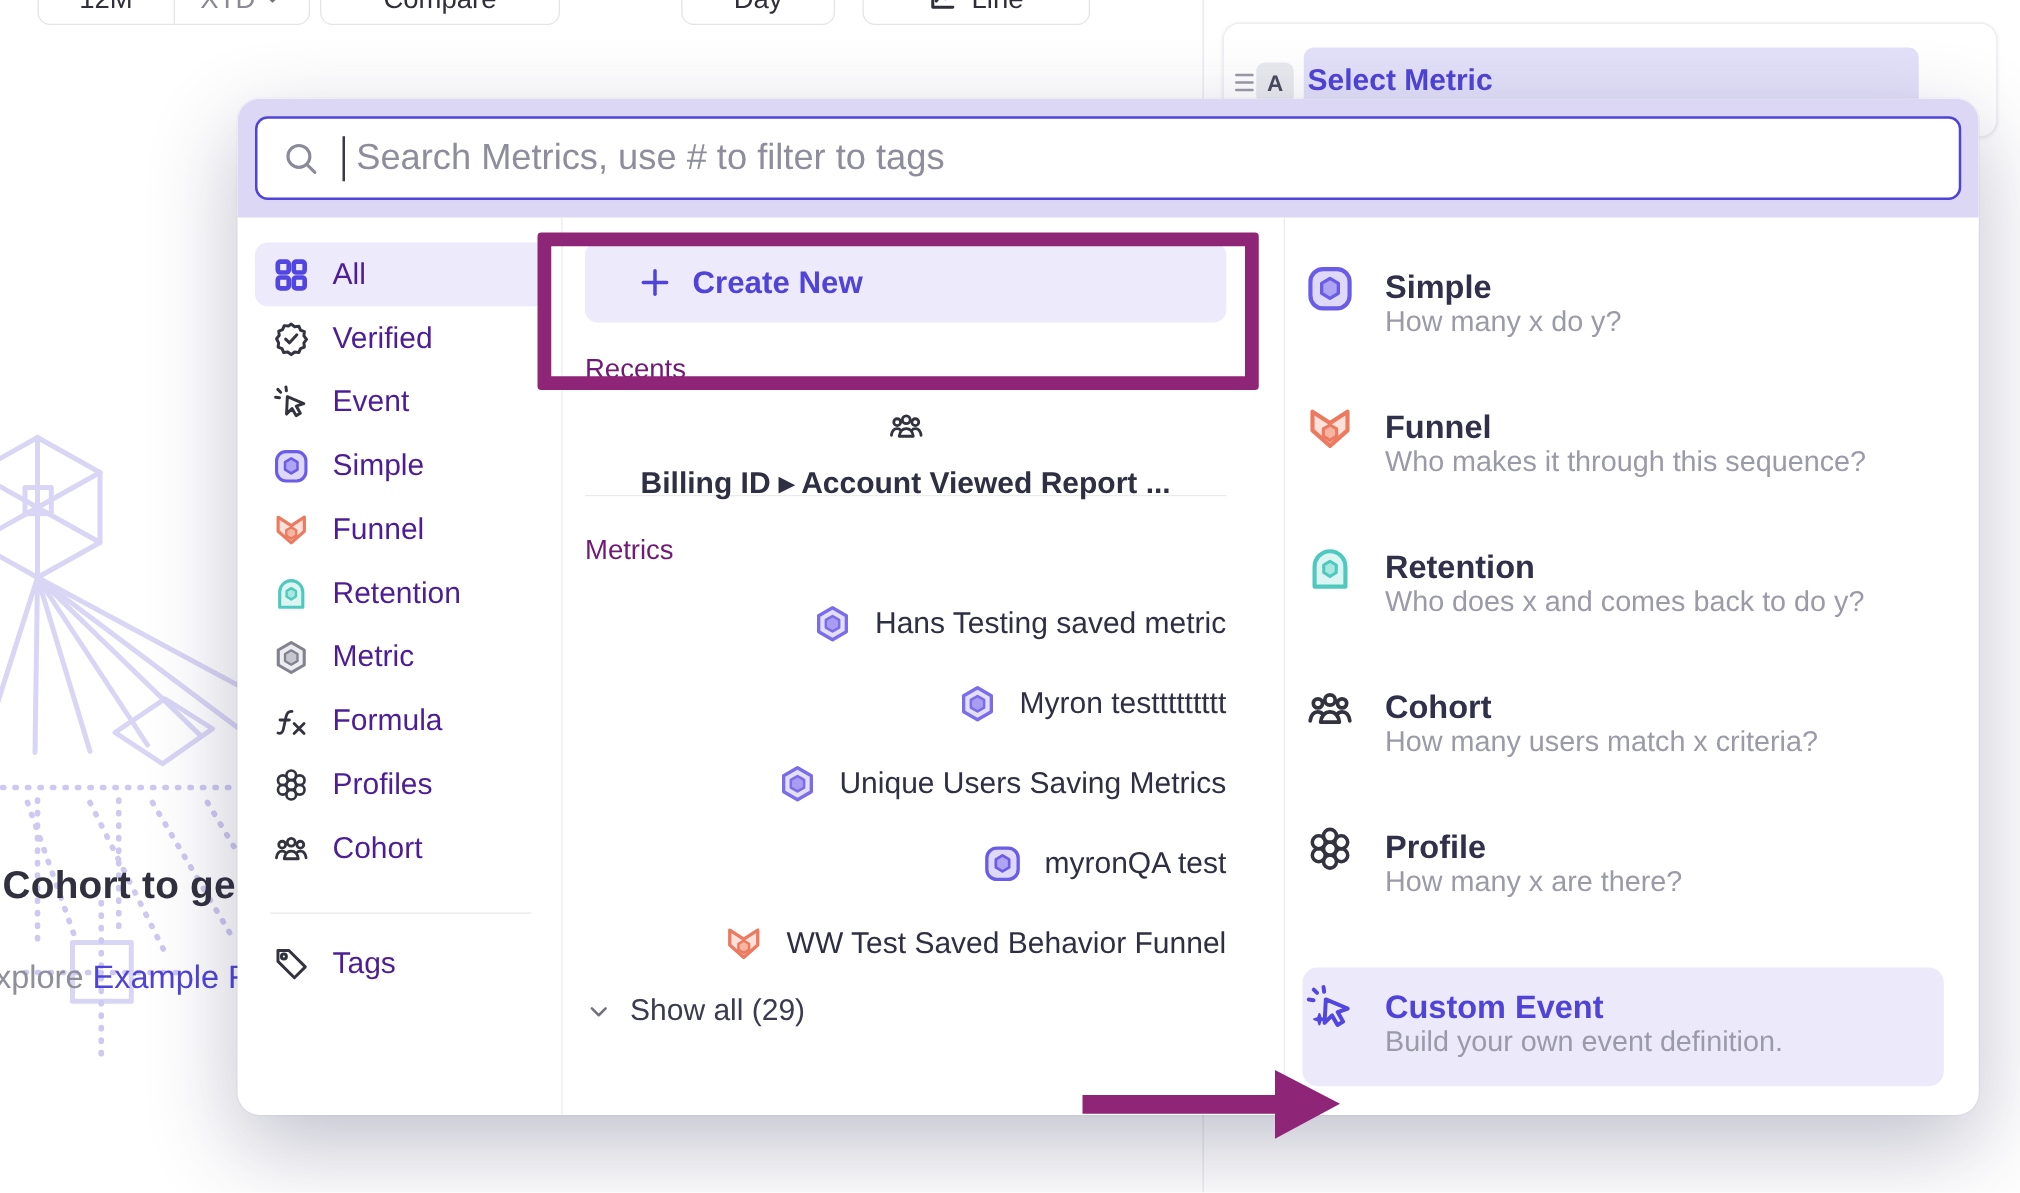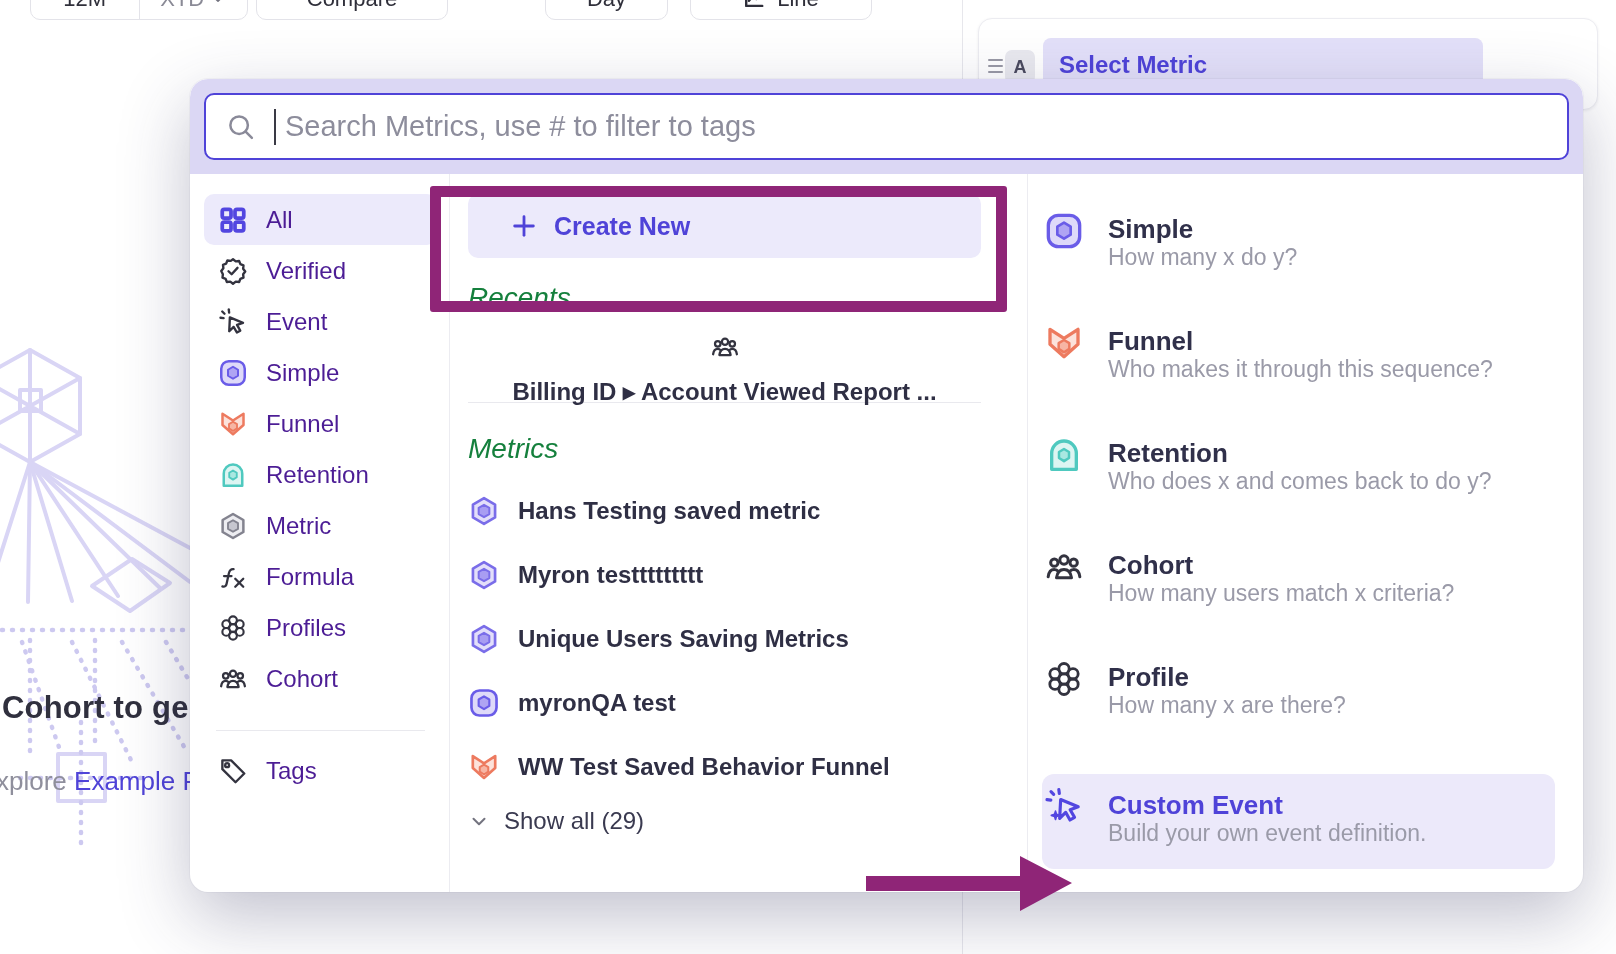--- a/index.html
+++ b/index.html
@@ -28,22 +28,22 @@
   .ic svg{width:100%;height:100%;display:block;}
   .ic16{width:16px;height:16px;} .ic22{width:22px;height:22px;} .ic30{width:30px;height:30px;}
   .ic32{width:32px;height:32px;} .ic40{width:40px;height:40px;} .ic28{width:28px;height:28px;}
   
   .query-card{position:absolute;left:978px;top:18px;width:620px;height:92px;background:#fff;border:1px solid #ECECF1;
     border-radius:14px;box-shadow:0 1px 3px rgba(35,35,60,.08);z-index:1;box-sizing:border-box;}
   .drag-handle{position:absolute;left:9px;top:40px;width:15px;display:flex;flex-direction:column;gap:4px;}
   .drag-handle i{height:2px;background:#9A9AA6;border-radius:1px;}
   .row-badge{position:absolute;left:26px;top:31px;width:30px;height:34px;background:#E9E9EF;border-radius:7px;
     display:flex;align-items:center;justify-content:center;font-size:18px;font-weight:700;color:#4A4A5E;}
-  .metric-field{position:absolute;left:64px;top:19px;width:440px;height:53px;background:#E3E0F9;border-radius:8px;
-    display:flex;align-items:center;padding-left:16px;box-sizing:border-box;font-size:24px;font-weight:600;color:#4F43D8;}
+  .metric-field{position:absolute;left:64px;top:19px;width:492px;height:53px;background:#E3E0F9;border-radius:8px;
+    display:flex;align-items:center;padding-left:3px;box-sizing:border-box;font-size:24px;font-weight:600;color:#4F43D8;}
   
   .modal{position:absolute;left:190px;top:79px;width:1393px;height:813px;background:#fff;border-radius:18px;
     box-shadow:0 25px 70px rgba(50,50,93,.30), 0 0 0 1px rgba(60,60,100,.04);z-index:5;overflow:hidden;
     display:flex;flex-direction:column;}
   .search-band{height:95px;flex:none;background:#DBD7F4;padding:14px;box-sizing:border-box;border-radius:18px 18px 0 0;}
   .search-box{height:100%;background:#fff;border:2px solid #4F43D8;border-radius:10px;display:flex;align-items:center;
     padding:0 20px;box-sizing:border-box;}
   .search-box .ic30{margin-right:18px;flex:none;}
   .text-caret{width:2px;height:36px;background:#3a3a45;margin-right:9px;flex:none;}
   .search-input{flex:1;border:none;outline:none;font-size:29px;color:#3a3a45;font-family:"Liberation Sans",sans-serif;background:transparent;padding:0;}
@@ -53,26 +53,26 @@
   .col-sidebar{width:260px;flex:none;border-right:1px solid #ECECF1;padding:20px 12px 0 14px;box-sizing:border-box;}
   .side-item{height:51px;display:flex;align-items:center;gap:18px;padding:0 14px;border-radius:10px;
     font-size:24px;font-weight:500;color:#4c1d95;cursor:default;}
   .side-item.selected{background:#ECEAFB;}
   .side-divider{height:1px;background:#E9E9EE;margin:26px 12px 0 12px;}
   .side-footer{margin-top:14px;}
   
   .col-middle{width:578px;flex:none;border-right:1px solid #ECECF1;padding:20px 46px 0 18px;box-sizing:border-box;}
   .create-new{height:64px;background:#ECEAFB;border-radius:10px;display:flex;align-items:center;gap:16px;
     padding-left:42px;font-size:25px;font-weight:600;color:#4F43D8;}
-  .section-label{margin-top:24px;font-size:28px;color:#15803d;font-style:italic;}
+  .section-label{margin-top:24px;font-size:22px;color:#701a75;}
   .recent-row{margin-top:18px;height:44px;display:flex;align-items:center;gap:16px;font-size:24px;font-weight:600;color:#2F2F44;flex-direction:column;}
   .mid-divider{height:1px;background:#E9E9EE;margin-top:26px;}
   .metrics-label{margin-top:30px;}
   .metric-list{margin-top:14px;}
-  .metric-row{height:64px;display:flex;align-items:center;gap:18px;font-size:24px;font-weight:700;color:#2F2F44;}
+  .metric-row{height:64px;display:flex;align-items:center;gap:18px;font-size:24px;font-weight:400;color:#2F2F44;justify-content:flex-end;}
   .show-all{margin-top:8px;display:flex;align-items:center;gap:14px;font-size:24px;font-weight:500;color:#3A3A50;}
   
   .col-right{flex:1;padding:40px 14px 0 0;box-sizing:border-box;}
   .type-row{min-height:112px;display:flex;gap:24px;padding-left:16px;box-sizing:border-box;align-items:flex-start;}
   .type-row .ic40{margin-top:-3px;flex:none;}
   .type-title{font-size:26px;font-weight:600;color:#30304A;line-height:30px;}
   .type-desc{font-size:23px;color:#9A9AA8;margin-top:0;line-height:27px;}
   .type-row.highlighted{margin:0 14px;min-height:0;background:#ECE9FA;border-radius:12px;padding:16px 16px 22px 2px;}
   .type-row.highlighted .type-title{color:#4F43D8;}
   

